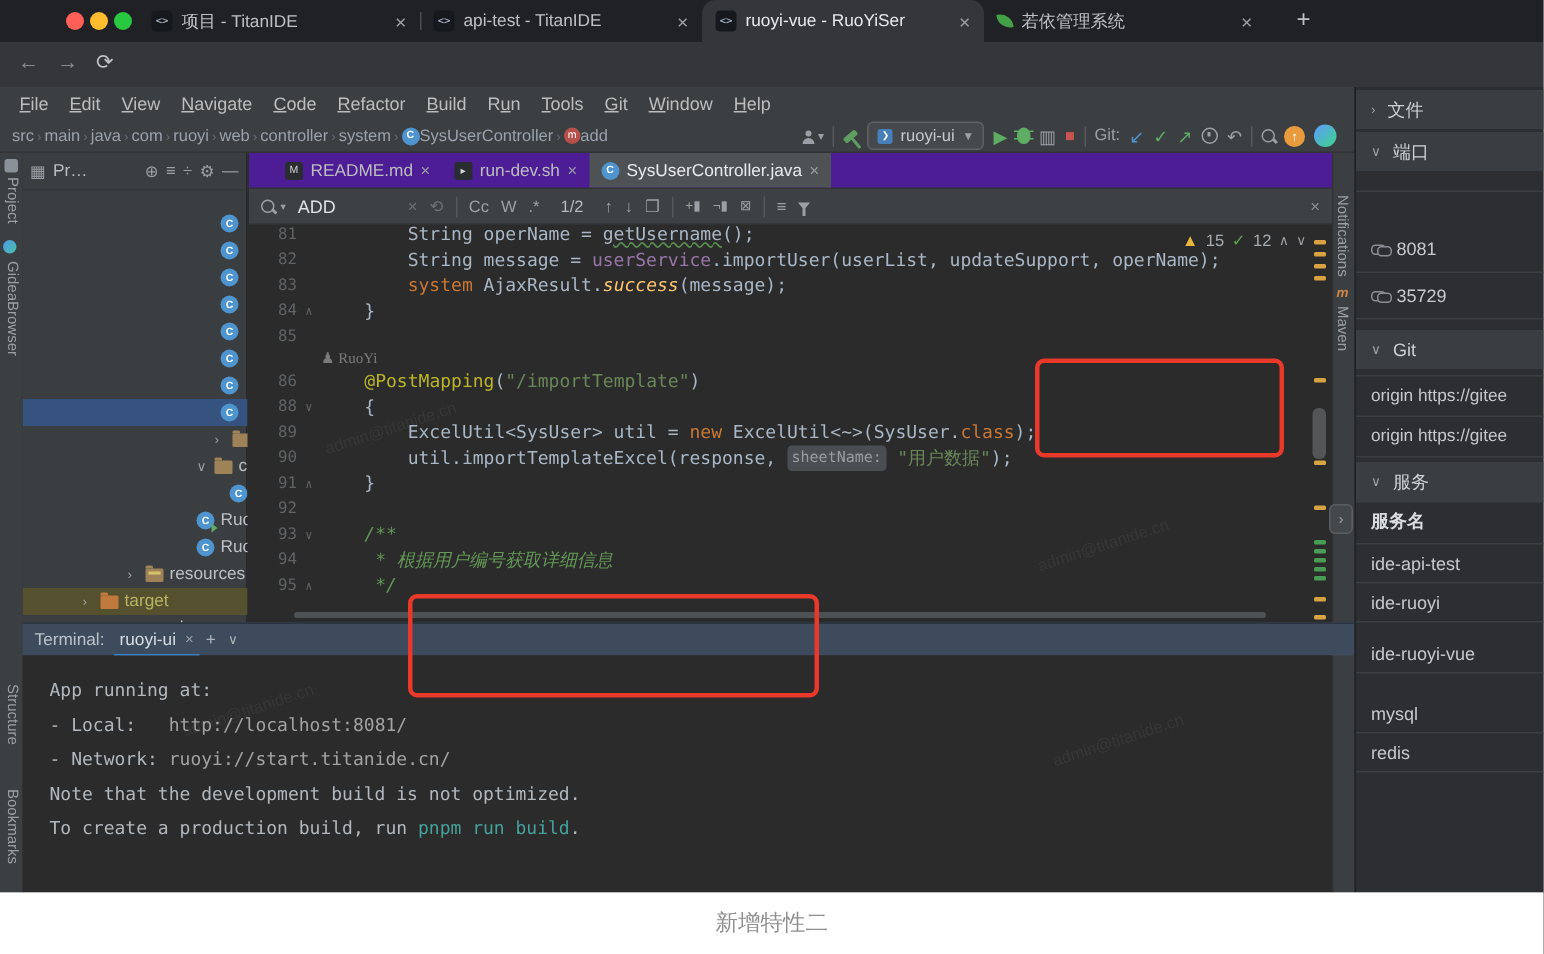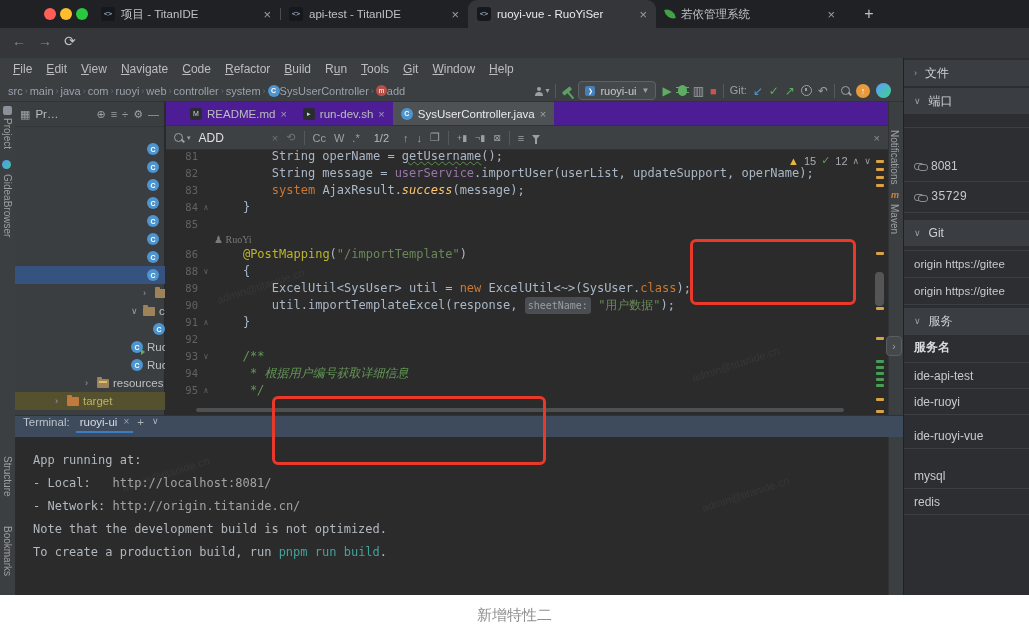--- a/index.html
+++ b/index.html
@@ -128,21 +128,21 @@
   
   #hscroll{position:absolute;left:196px;top:350px;width:648px;height:4px;background:#54585a;border-radius:2px;opacity:.85}
   #vthumb{position:absolute;left:875px;top:214px;width:9px;height:34px;background:#5a5d5f;border-radius:4px;opacity:.85}
   .mark{position:absolute;left:876px;width:8px;height:3px;border-radius:1px}
   .mark.y{background:#d9a343}.mark.g{background:#499c54}
   #chevbtn{position:absolute;left:886px;top:278px;width:16px;height:20px;background:#45484a;
            border:1px solid #5a5e60;border-radius:4px;color:#9ca0a6;font-size:10px;display:flex;
            align-items:center;justify-content:center;box-sizing:border-box;z-index:5}
   
   #termhead{position:absolute;left:15px;top:357px;width:1003px;height:22px;background:#3d4b5c;display:flex;
-            align-items:flex-start;gap:8px;padding:0 8px;box-sizing:border-box;font-size:11.5px;color:#bcc2c8;
+            align-items:center;gap:8px;padding:0 8px;box-sizing:border-box;font-size:11.5px;color:#bcc2c8;
             border-top:1px solid #2a3440}
   .term-tab{position:relative;color:#d8dce0;padding:0 2px}
   .term-tab::after{content:"";position:absolute;left:-2px;right:-14px;bottom:-5px;height:2px;background:#3d7dbf}
   #termhead .x{color:#9ca0a6;font-size:10px;margin-left:-4px}
   #termhead .right{margin-left:auto;display:flex;gap:12px;color:#aeb4ba;font-size:12px}
   #termbody{position:absolute;left:15px;top:379px;width:873px;height:158px;background:#2b2b2b}
   #tlines{position:absolute;left:18px;top:12px;font-family:"DejaVu Sans Mono","Liberation Mono",monospace;font-size:12px}
   .tline{height:23px;line-height:23px;white-space:pre}
   .tp{color:#b2b8be}.lnk{color:#a3a3a3;}.acc{color:#45a29b}
   
@@ -498,41 +498,41 @@
     <span style="color:#aeb4ba;font-size:9px">∨</span>
     <span class="right">
       <span>⚙</span>
       <span>—</span>
     </span>
   </div>
   <div id="termbody">
     <div id="tlines">
         <div class="tline"><span class="tp">App running at:</span></div>
         <div class="tline"><span class="tp">- Local:   </span><span class="lnk">http://localhost:8081/</span></div>
-        <div class="tline"><span class="tp">- Network: </span><span class="lnk">http://origin.titanide.cn/</span></div>
+        <div class="tline"><span class="tp">- Network: </span><span class="lnk">ruoyi://start.titanide.cn/</span></div>
         <div class="tline"><span class="tp">Note that the development build is not optimized.</span></div>
         <div class="tline"><span class="tp">To create a production build, run </span><span class="acc">pnpm</span><span class="tp"> </span><span class="acc">run build</span><span class="tp">.</span></div>
       </div>
   </div>
 
   <div id="sidebar">
     <div class="sb-head" style="top:2px">
       <span class="sb-chev">›</span>
       <span>文件</span>
     </div>
     <div class="sb-head" style="top:30px">
       <span class="sb-chev">∨</span>
       <span>端口</span>
     </div>
     <div class="sb-list" id="ports" style="top:69px">
         <div class="sb-row" style="height: 31px; margin-top: 23px;">
           <span class="link-ic"></span>
           <span>8081</span>
         </div>
-        <div class="sb-row" style="height: 31px; font-family: Liberation Mono, monospace;">
+        <div class="sb-row" style="height: 31px;">
           <span class="link-ic"></span>
           <span>35729</span>
         </div>
       </div>
     <div class="sb-head" style="top:162px">
       <span class="sb-chev">∨</span>
       <span>Git</span>
     </div>
     <div class="sb-list" id="gitlist" style="top:192px">
         <div class="sb-row" style="height: 27px; font-size: 11.5px;">

